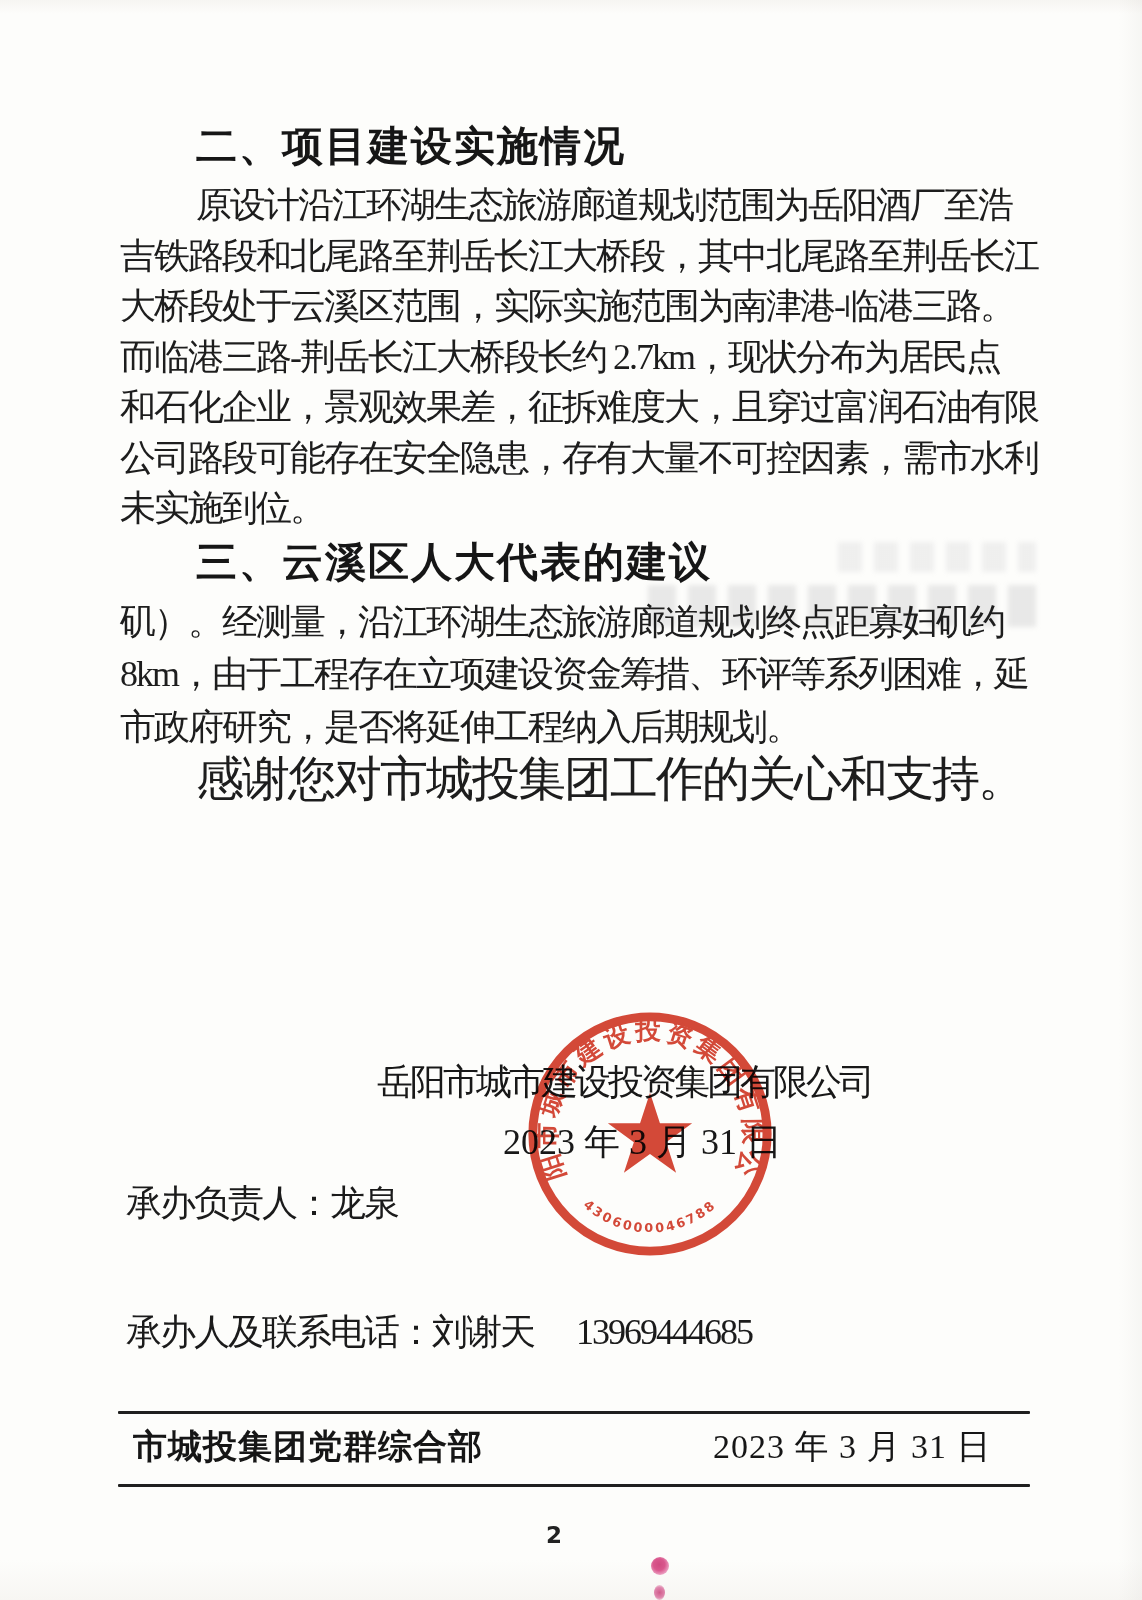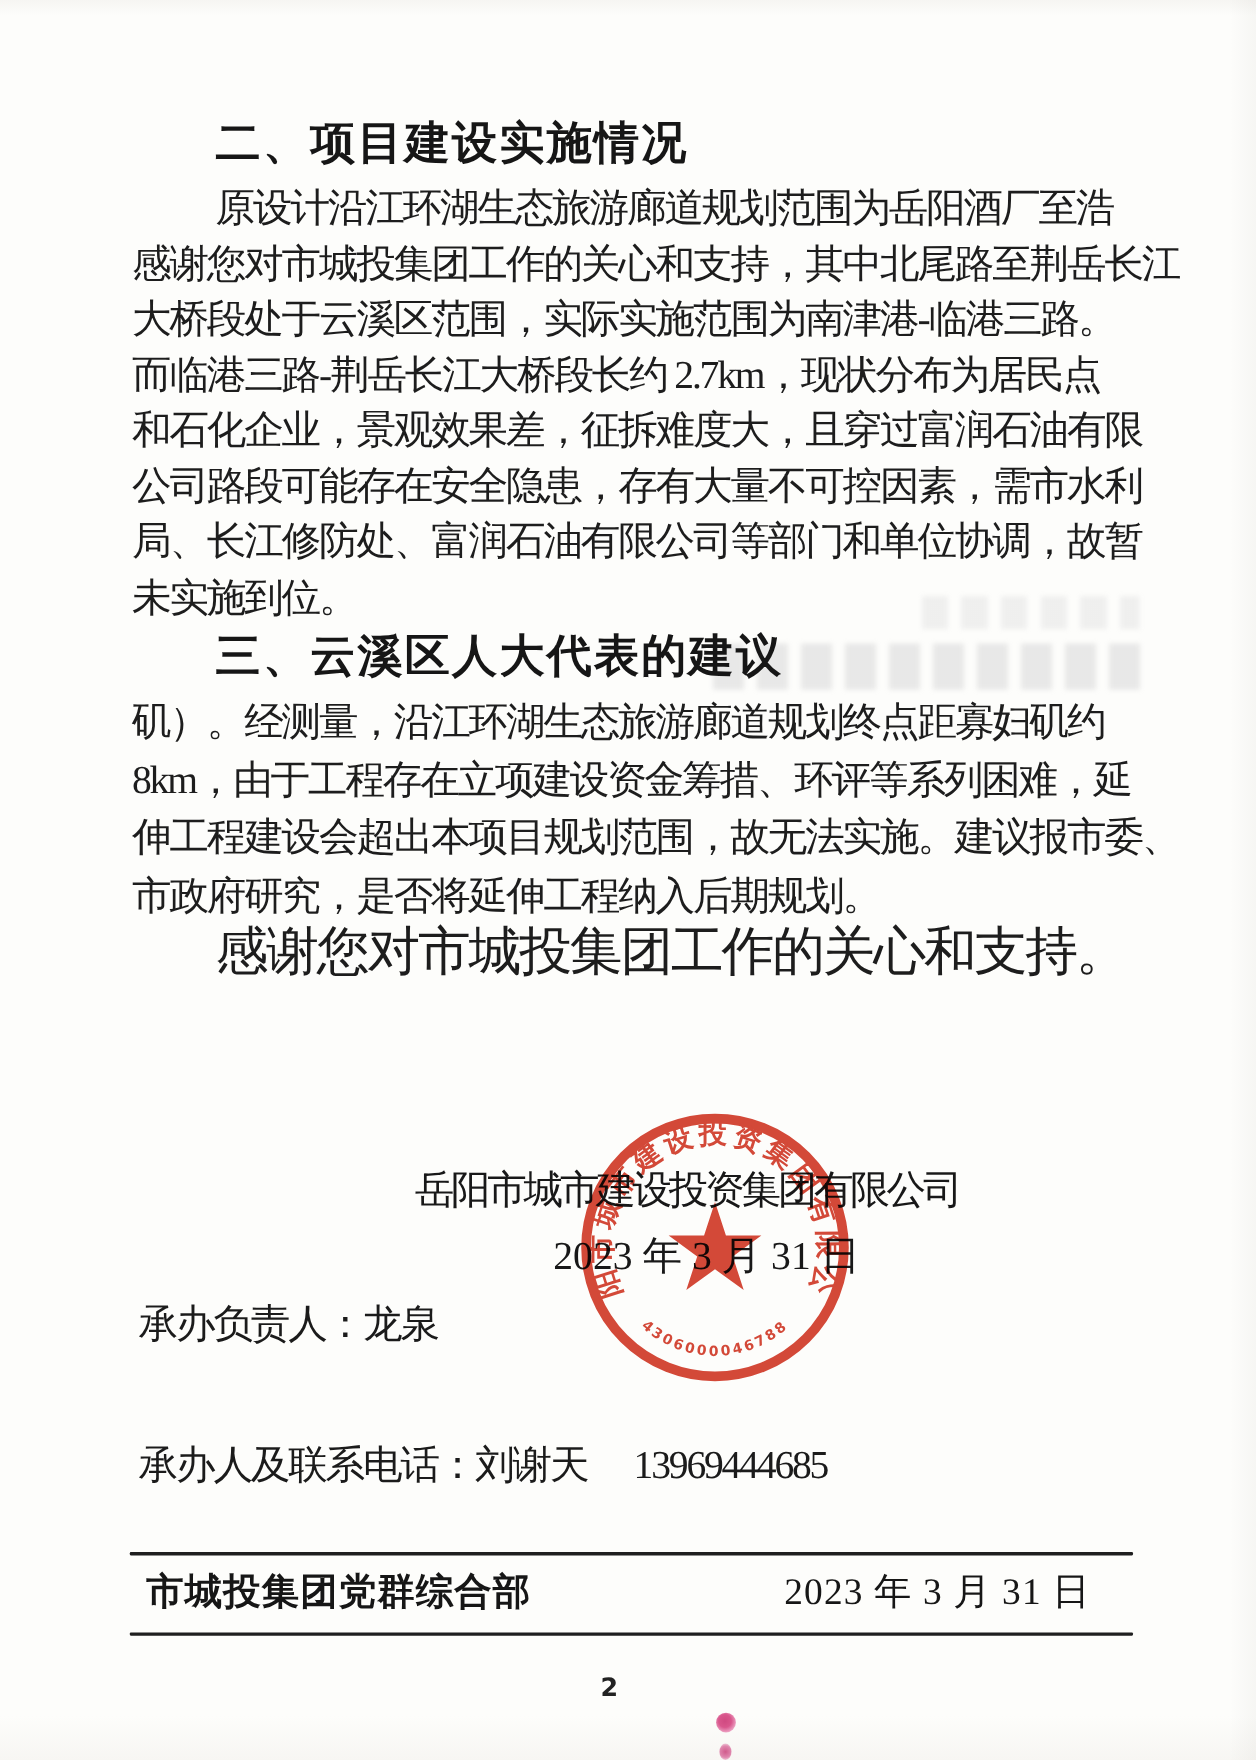--- a/index.html
+++ b/index.html
@@ -8,21 +8,21 @@
     position:relative;width:1142px;height:1600px;
     background:linear-gradient(180deg,#f6f5f2 0px,#fdfdfb 14px,#fdfdfb 1560px,#f7f6f3 1600px);
     font-family:"Liberation Serif","DejaVu Serif",serif;
     color:#1c1c1c;
   }
   .page::after{ 
     content:"";position:absolute;right:0;top:0;width:24px;height:100%;
     background:linear-gradient(90deg,rgba(0,0,0,0) 0,rgba(120,115,105,.05) 100%);
     pointer-events:none;
   }
-  .content{position:absolute;left:120px;top:102px;width:880px;}
+  .content{position:absolute;left:120px;top:118px;width:880px;}
   .sec-heading{
     font-family:"DejaVu Sans","Liberation Sans",sans-serif;
     font-weight:bold;font-size:41px;line-height:56px;height:56px;
     letter-spacing:2px;padding-left:76px;white-space:nowrap;color:#161616;
   }
   .para{margin-top:6px;}
   .para .tline{
     font-size:36px;font-weight:500;letter-spacing:-2px;
     line-height:50.5px;height:50.5px;white-space:nowrap;color:#1d1d1d;
   }
@@ -92,33 +92,31 @@
 
 <div class="page">
 
   <div class="ghost g1"></div>
   <div class="ghost g2"></div>
 
   <div class="content">
     <div class="sec-heading">二、项目建设实施情况</div>
     <div class="para first">
         <div class="tline indent">原设计沿江环湖生态旅游廊道规划范围为岳阳酒厂至浩</div>
-        <div class="tline">感谢您对市城投集团工作的关心和支持，其中北尾路至荆岳长江</div>
+        <div class="tline">吉铁路段和北尾路至荆岳长江大桥段，其中北尾路至荆岳长江</div>
         <div class="tline">大桥段处于云溪区范围，实际实施范围为南津港-临港三路。</div>
         <div class="tline">而临港三路-荆岳长江大桥段长约 2.7km，现状分布为居民点</div>
         <div class="tline">和石化企业，景观效果差，征拆难度大，且穿过富润石油有限</div>
         <div class="tline">公司路段可能存在安全隐患，存有大量不可控因素，需市水利</div>
-        <div class="tline">局、长江修防处、富润石油有限公司等部门和单位协调，故暂</div>
         <div class="tline">未实施到位。</div>
       </div>
     <div class="sec-heading">三、云溪区人大代表的建议</div>
     <div class="para second">
         <div class="tline">矶）。经测量，沿江环湖生态旅游廊道规划终点距寡妇矶约</div>
         <div class="tline">8km，由于工程存在立项建设资金筹措、环评等系列困难，延</div>
-        <div class="tline">伸工程建设会超出本项目规划范围，故无法实施。建议报市委、</div>
         <div class="tline">市政府研究，是否将延伸工程纳入后期规划。</div>
       </div>
     <div class="closing-line">感谢您对市城投集团工作的关心和支持。</div>
   </div>
 
   <div class="company-line">岳阳市城市建设投资集团有限公司</div>
   <div class="sign-date">2023 年 3 月 31 日</div>
 
   <svg class="seal" viewBox="0 0 260 260" xmlns="http://www.w3.org/2000/svg">
     <defs>

